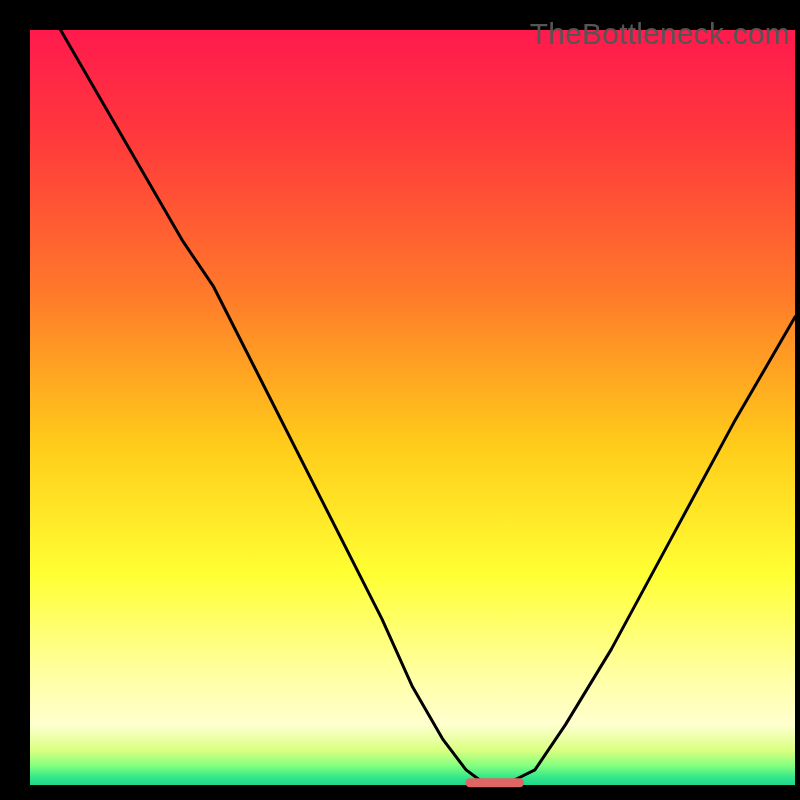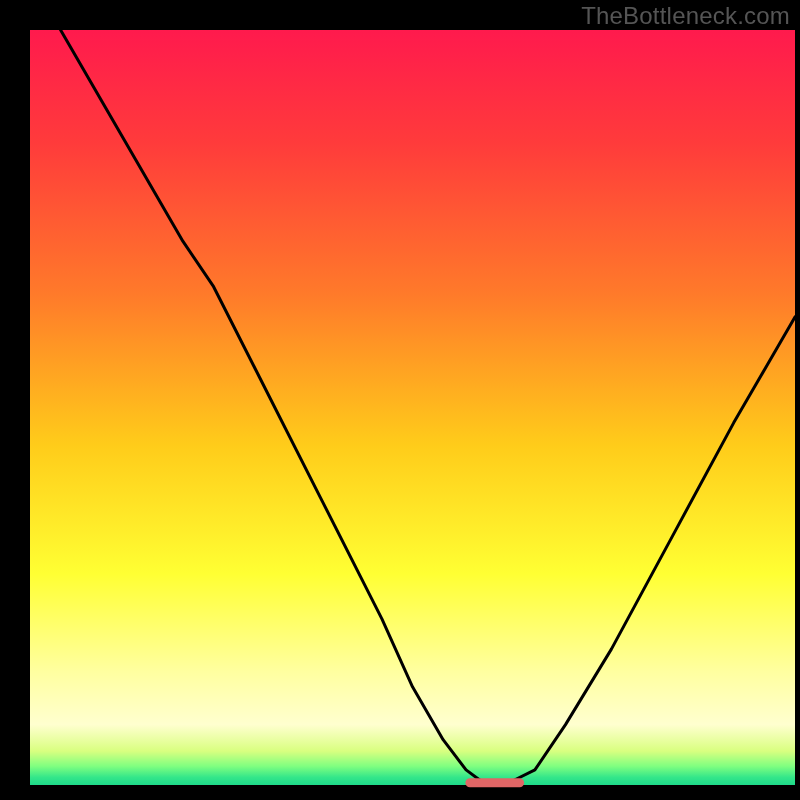--- a/index.html
+++ b/index.html
@@ -11,24 +11,24 @@
     overflow: hidden;
   }
   .frame {
     position: relative;
     width: 800px;
     height: 800px;
     background: #000;
   }
   .watermark {
     position: absolute;
-    top: 2px;
+    top: 17px;
     right: 10px;
     font-family: Arial, Helvetica, sans-serif;
-    font-size: 24px;
+    font-size: 30px;
     font-weight: 500;
     color: #555555;
     letter-spacing: 0.2px;
   }
   svg {
     display: block;
   }
 </style>
 </head>
 <body>

